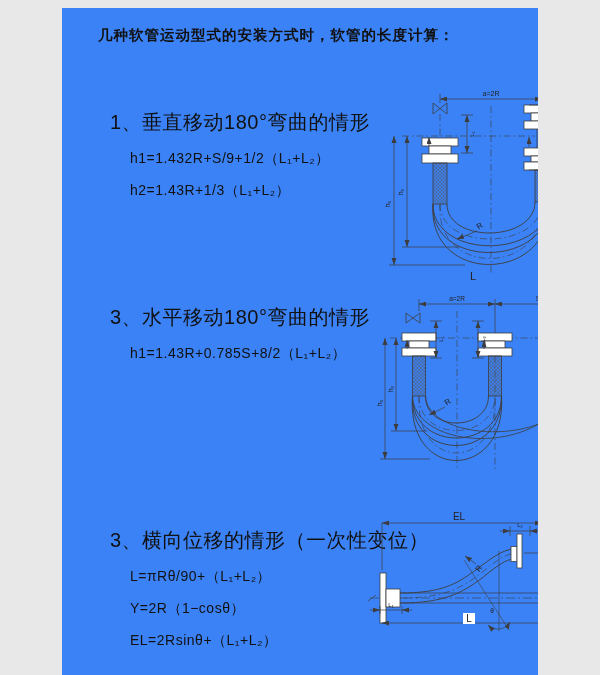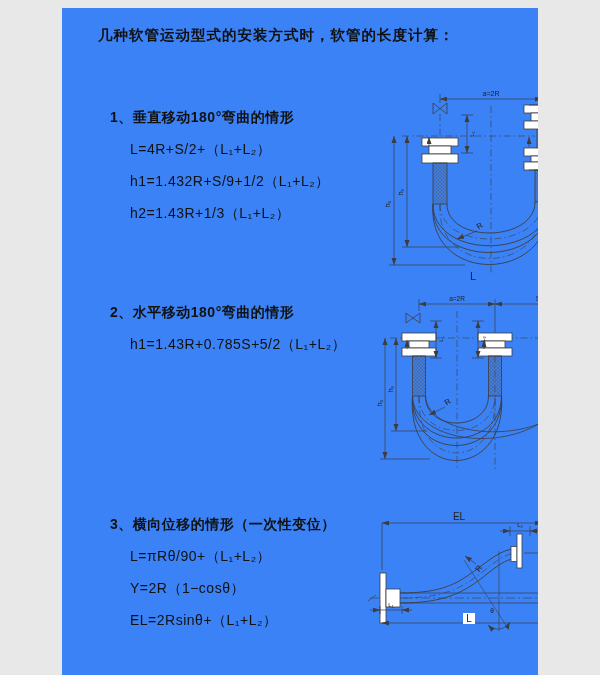--- a/index.html
+++ b/index.html
@@ -7,36 +7,35 @@
     position:relative;width:476px;height:675px;margin:8px auto;
     background:#3b82f6;overflow:hidden;
     font-family:"Liberation Sans","DejaVu Sans",sans-serif;
     color:#111;
   }
   .doc-title{
     position:absolute;left:36px;top:18px;
     font-size:14.5px;font-weight:bold;letter-spacing:1px;white-space:nowrap;
   }
   .sec{position:absolute;}
-  .sec-heading{font-size:14px;font-weight:bold;letter-spacing:0.5px;white-space:nowrap;}
+  .sec-heading{font-size:20px;font-weight:normal;letter-spacing:0.5px;white-space:nowrap;}
   .formula{font-size:14px;margin-top:14px;margin-left:20px;letter-spacing:0.5px;white-space:nowrap;}
   .diagram{position:absolute;}
   .diagram text{font-family:"Liberation Sans","DejaVu Sans",sans-serif;fill:#222;stroke:none;}
   svg{shape-rendering:geometricPrecision;}
 </style>
 </head>
 <body>
 
 <div class="page">
 
   <div class="doc-title">几种软管运动型式的安装方式时，软管的长度计算：</div>
 
   <div class="sec" style="left:48px;top:101px;">
     <div class="sec-heading">1、垂直移动180°弯曲的情形</div>
-    <div class="formula">L=4R+S/2+（L₁+L₂）</div>
     <div class="formula">h1=1.432R+S/9+1/2（L₁+L₂）</div>
     <div class="formula">h2=1.43R+1/3（L₁+L₂）</div>
   </div>
 
   <svg class="diagram" style="left:315px;top:76px;" width="285" height="200" viewBox="0 0 285 200">
     <defs>
       <pattern id="hp1" width="3.5" height="3.5" patternUnits="userSpaceOnUse">
         <path d="M0,3.5 L3.5,0 M0,0 L3.5,3.5" stroke="#555" stroke-width="0.5"></path>
       </pattern>
       <marker id="aE1" markerWidth="8" markerHeight="6" refX="7" refY="2.5" orient="auto" markerUnits="userSpaceOnUse">
@@ -125,22 +124,22 @@
       <line x1="152" y1="63" x2="152" y2="53" marker-end="url(#aE1)"></line>
     </g>
 
     <line x1="100" y1="147" x2="80" y2="155" stroke="#3d3d3d" stroke-width="0.7" marker-end="url(#aE1)"></line>
     <text x="104" y="144" font-size="8" text-anchor="middle" transform="rotate(-35 104 144)">R</text>
 
     <text x="96" y="196" font-size="11" text-anchor="middle">L</text>
   </svg>
 
   <div class="sec" style="left:48px;top:296px;">
-    <div class="sec-heading">2、水平移动180°弯曲的情形</div>
-    <div class="formula">h1=1.43R+0.785S+5/2（L₁+L₂）</div>
+    <div class="sec-heading">3、水平移动180°弯曲的情形</div>
+    <div class="formula">h1=1.43R+0.785S+8/2（L₁+L₂）</div>
   </div>
 
   <svg class="diagram" style="left:310px;top:283px;" width="290" height="185" viewBox="0 0 290 185">
     <defs>
       <pattern id="hp2" width="3.5" height="3.5" patternUnits="userSpaceOnUse">
         <path d="M0,3.5 L3.5,0 M0,0 L3.5,3.5" stroke="#555" stroke-width="0.5"></path>
       </pattern>
       <marker id="aE2" markerWidth="8" markerHeight="6" refX="7" refY="2.5" orient="auto" markerUnits="userSpaceOnUse">
         <path d="M0,0 L7,2.5 L0,5 Z" fill="#3d3d3d"></path>
       </marker>
@@ -227,21 +226,21 @@
 
     <g stroke="#3d3d3d" stroke-width="0.7" fill="none">
       <line x1="35" y1="58" x2="35" y2="49" marker-end="url(#aE2)"></line>
       <line x1="112" y1="58" x2="112" y2="49" marker-end="url(#aE2)"></line>
     </g>
 
     <line x1="73" y1="116" x2="57" y2="124" stroke="#3d3d3d" stroke-width="0.7" marker-end="url(#aE2)"></line>
     <text x="77" y="113" font-size="8" text-anchor="middle" transform="rotate(-35 77 113)">R</text>
   </svg>
 
-  <div class="sec" style="left:48px;top:508px;">
+  <div class="sec" style="left:48px;top:519px;">
     <div class="sec-heading">3、横向位移的情形（一次性变位）</div>
     <div class="formula">L=πRθ/90+（L₁+L₂）</div>
     <div class="formula">Y=2R（1−cosθ）</div>
     <div class="formula">EL=2Rsinθ+（L₁+L₂）</div>
   </div>
 
   <svg class="diagram" style="left:300px;top:498px;" width="300" height="147" viewBox="0 0 300 147">
     <defs>
       <marker id="aE3" markerWidth="8" markerHeight="6" refX="7" refY="2.5" orient="auto" markerUnits="userSpaceOnUse">
         <path d="M0,0 L7,2.5 L0,5 Z" fill="#3d3d3d"></path>

